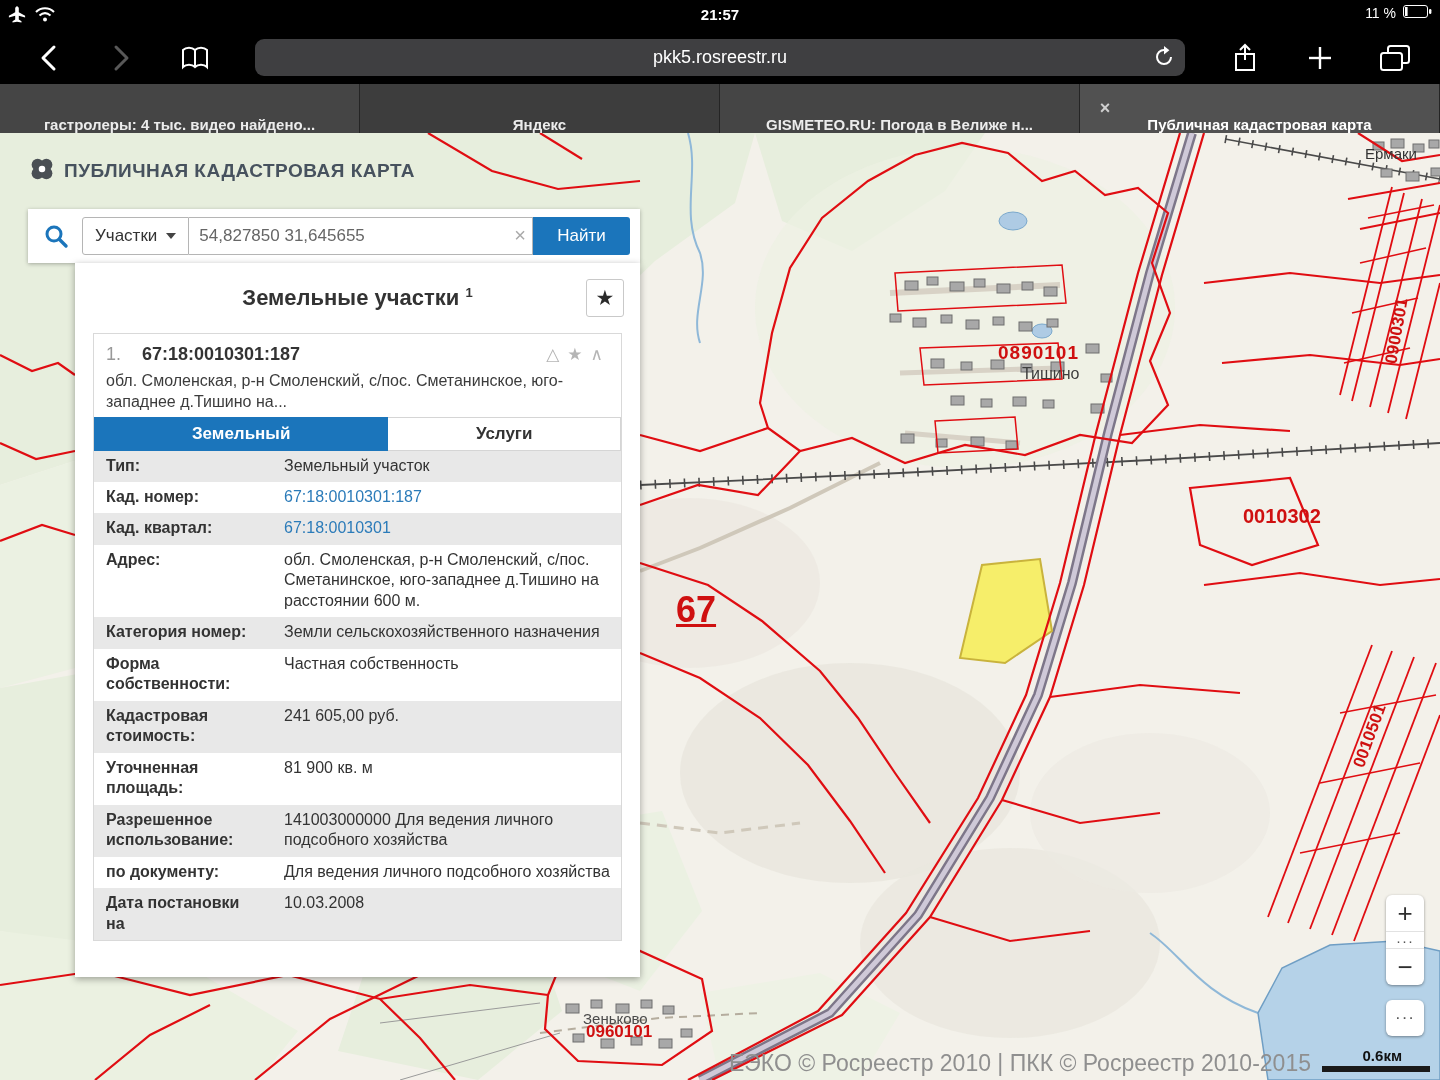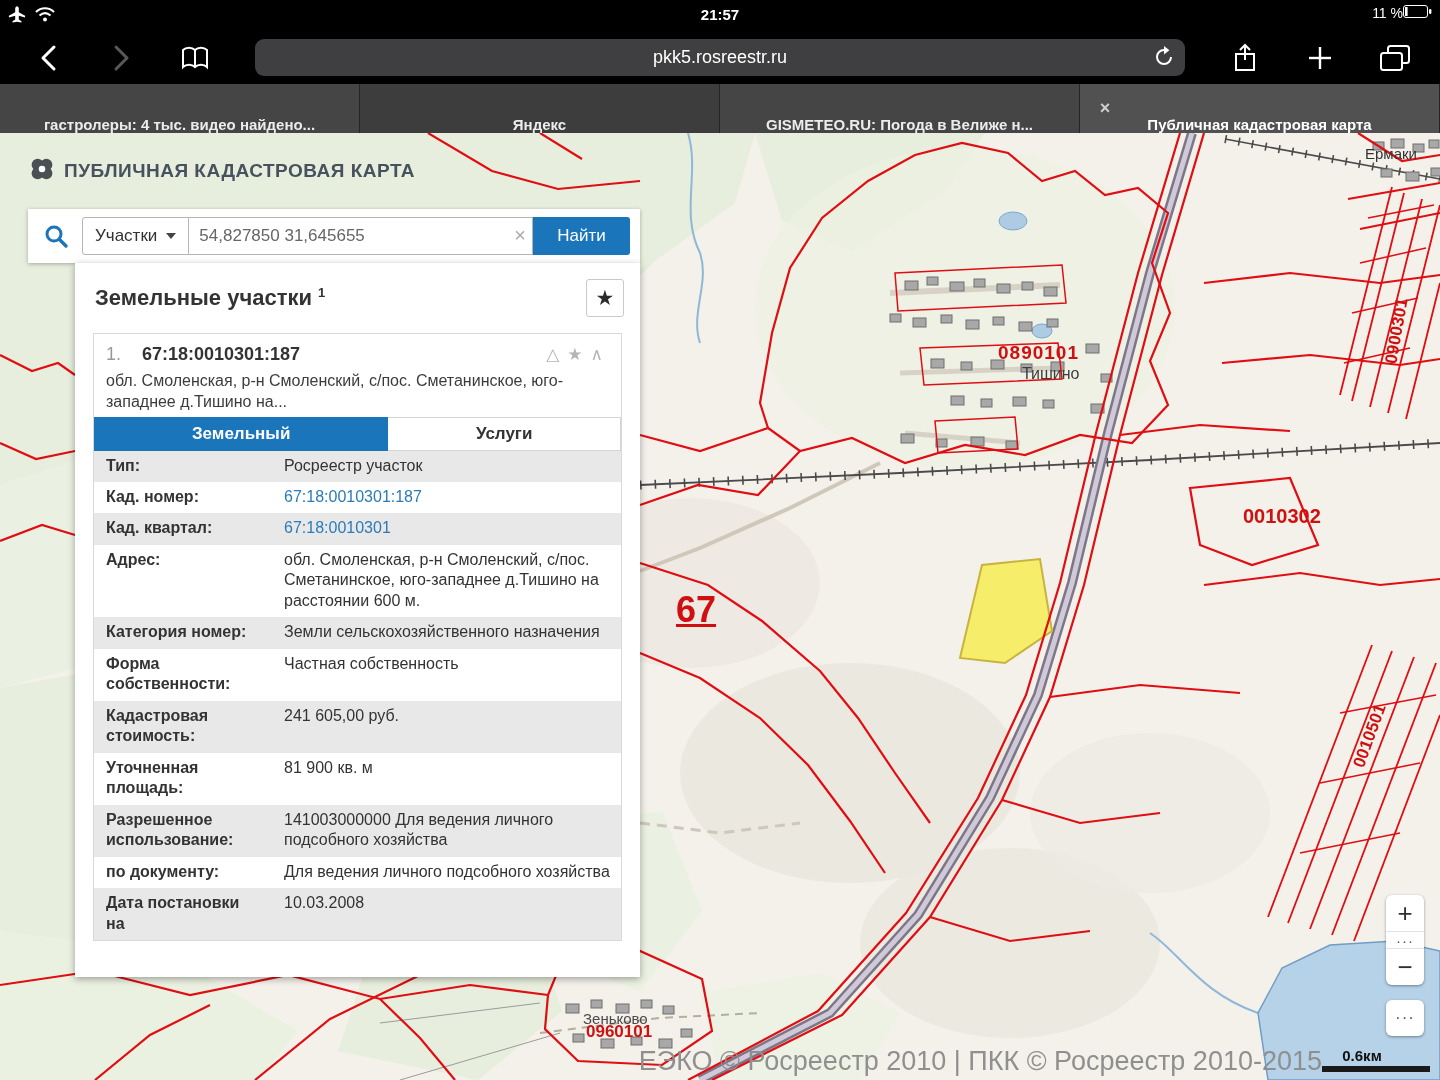--- a/index.html
+++ b/index.html
@@ -4,21 +4,21 @@
 <style>
   * { box-sizing: border-box; margin: 0; padding: 0; }
   html,body { width:1440px; height:1080px; }
   body { font-family:"Liberation Sans", sans-serif; background:#000; overflow:hidden; }
   .screen { position:relative; width:1440px; height:1080px; background:#000; overflow:hidden; }
 
   
   .status-bar { position:absolute; top:0; left:0; width:100%; height:30px; background:#000; color:#fff; }
   .sb-left { position:absolute; left:8px; top:5px; display:flex; gap:8px; align-items:center; }
   .sb-time { position:absolute; left:0; right:0; top:6px; text-align:center; font-size:15px; font-weight:bold; }
-  .sb-right { position:absolute; right:8px; top:5px; display:flex; align-items:center; font-size:14px; }
+  .sb-right { position:absolute; right:8px; top:5px; display:flex; gap:7px; align-items:center; font-size:14px; }
 
   
   .safari-bar { position:absolute; top:30px; left:0; width:100%; height:54px; background:#000; }
   .nav-btn { position:absolute; top:12px; width:34px; height:32px; display:flex; align-items:center; justify-content:center; }
   .url-field { position:absolute; left:255px; top:9px; width:930px; height:37px; background:#3f3f41; border-radius:9px; color:#fff;
                display:flex; align-items:center; justify-content:center; font-size:18px; }
   .url-reload { position:absolute; right:10px; top:7px; }
 
   
   .tab-bar { position:absolute; top:84px; left:0; width:100%; height:49px; background:#2b2b2b; display:flex; }
@@ -58,21 +58,21 @@
   .query-wrap { position:relative; height:38px; flex:1; }
   .query-input { width:100%; height:38px; border:1px solid #b5b5b5; border-left:none; padding:0 30px 0 10px;
                  font-size:17px; color:#666; font-family:inherit; outline:none; }
   .clear-x { position:absolute; right:7px; top:7px; color:#a9a9a9; font-size:20px; line-height:22px; }
   .find-btn { width:97px; height:38px; background:#1b75bb; color:#fff; font-size:17px; border:none; border-radius:0 3px 3px 0;
               display:flex; align-items:center; justify-content:center; font-family:inherit; }
 
   
   .results-panel { position:absolute; left:75px; top:130px; width:565px; height:714px; background:#fff;
                    box-shadow:0 2px 7px rgba(0,0,0,.35); overflow:hidden; }
-  .results-header { position:relative; padding:22px 20px 0 20px; }
+  .results-header { position:relative; padding:22px 20px 0 20px;text-align:center; }
   .results-title { font-size:22px; font-weight:bold; color:#333; }
   .results-title sup { font-size:13px; }
   .fav-btn { position:absolute; right:16px; top:16px; width:38px; height:38px; border:1px solid #c9c9c9; border-radius:3px;
              background:#fff; display:flex; align-items:center; justify-content:center; font-size:21px; color:#2b2b2b; }
 
   .item-card { margin:22px 18px 0 18px; border:1px solid #d9d9d9; background:#fff; }
   .item-head { position:relative; display:flex; padding:10px 12px 2px 12px; font-size:18px; }
   .item-index { color:#999; width:36px; }
   .item-number { font-weight:bold; color:#333; }
   .item-icons { position:absolute; right:10px; top:10px; color:#b5b5b5; font-size:17px; letter-spacing:8px; }
@@ -94,23 +94,23 @@
   
   .zoom-stack { position:absolute; left:1386px; top:762px; width:38px; background:#fff; border-radius:6px;
                 box-shadow:0 1px 3px rgba(0,0,0,.4); overflow:hidden; }
   .zoom-btn { height:36px; display:flex; align-items:center; justify-content:center; font-size:26px; color:#2f2f2f; }
   .zoom-dots { height:18px; display:flex; align-items:center; justify-content:center; font-size:15px; color:#555;
                border-top:1px solid #e2e2e2; border-bottom:1px solid #e2e2e2; letter-spacing:1px; }
   .more-btn { position:absolute; left:1386px; top:867px; width:38px; height:36px; background:#fff; border-radius:6px;
               box-shadow:0 1px 3px rgba(0,0,0,.4); display:flex; align-items:center; justify-content:center;
               font-size:17px; color:#555; letter-spacing:1px; }
 
-  .map-attribution { position:absolute; right:118px; bottom:3px; font-size:27px; color:#8f8f8f; }
+  .map-attribution { position:absolute; right:129px; bottom:3px; font-size:23px; color:#8f8f8f; }
   .map-scale { position:absolute; right:10px; bottom:8px; width:108px; text-align:center; }
-  .map-scale-text { font-size:15px; font-weight:bold; color:#111; margin-bottom:2px; padding-right:28px; }
+  .map-scale-text { font-size:15px; font-weight:bold; color:#111; margin-bottom:2px; text-align:right; padding-right:28px; }
   .map-scale-bar { height:6px; background:#1a1a1a; border-left:2px solid #1a1a1a; border-right:2px solid #1a1a1a; }
 </style>
 </head>
 <body>
 
 <div class="screen">
 
   <div class="status-bar">
     <div class="sb-left">
       <span>
@@ -415,21 +415,21 @@
 
         <div class="info-tabs">
           <div class="info-tab active">Земельный</div>
           <div class="info-tab inactive">Услуги</div>
         </div>
 
         <table class="info-table">
           <tbody>
             <tr>
                 <td class="lbl">Тип:</td>
-                <td class="val">Росреестр участок</td>
+                <td class="val">Земельный участок</td>
               </tr>
             <tr>
                 <td class="lbl">Кад. номер:</td>
                 <td class="val link">67:18:0010301:187</td>
               </tr>
             <tr>
                 <td class="lbl">Кад. квартал:</td>
                 <td class="val link">67:18:0010301</td>
               </tr>
             <tr>

